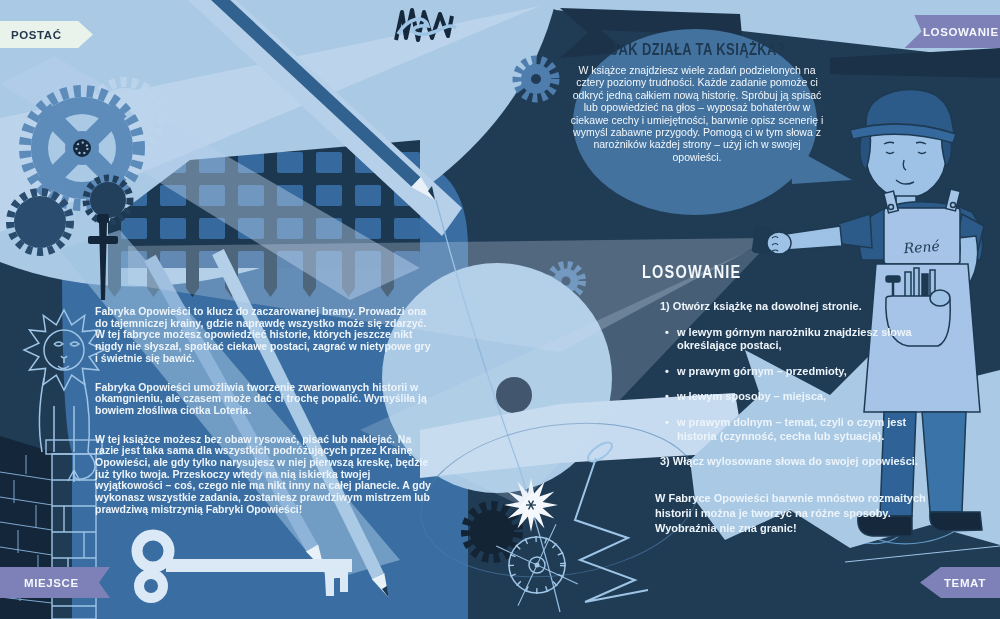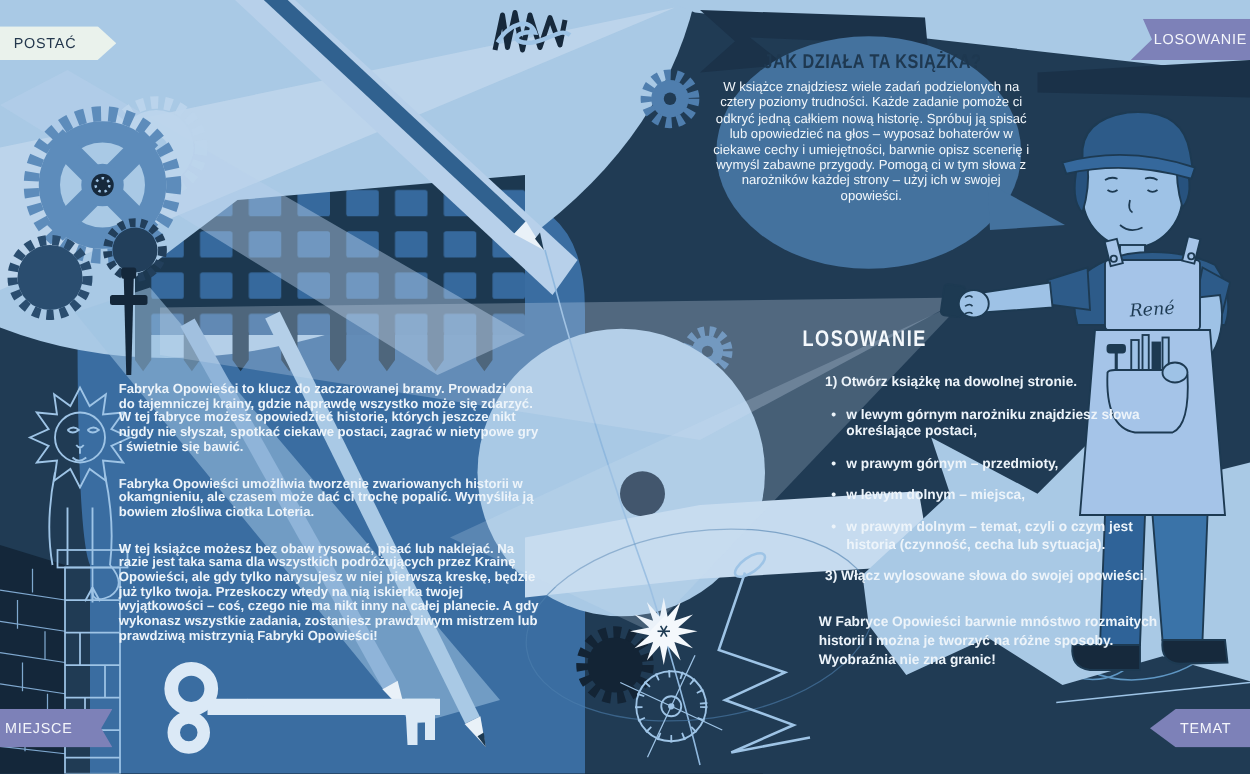--- a/index.html
+++ b/index.html
@@ -1,28 +1,28 @@
 <!DOCTYPE html>
 <html><head>
 <meta charset="utf-8">
 <style>
   html,body{margin:0;padding:0;background:#0e1c2a;}
   .page{position:relative;width:1000px;height:619px;overflow:hidden;
         background:#203b54;font-family:"Liberation Sans",sans-serif;}
   .deco{position:absolute;inset:0;width:1000px;height:619px;}
 
   .ribbon{position:absolute;display:flex;align-items:center;
-          font-weight:normal;font-size:11.5px;letter-spacing:.6px;}
+          font-weight:bold;font-size:11.5px;letter-spacing:.6px;}
   .ribbon.mint{background:#eaf2ec;color:#24384d;}
   .ribbon.purple{background:#7d81b8;color:#f4f6fb;}
   .rb-tl{left:0;top:21px;width:82px;height:27px;padding-left:11px;
          clip-path:polygon(0 0,84% 0,100% 50%,84% 100%,0 100%);}
   .rb-tr{left:901px;top:15px;width:99px;height:33px;padding-left:22px;
          clip-path:polygon(11% 0,100% 0,100% 100%,3% 100%,17% 50%);}
-  .rb-bl{left:0;top:567px;width:86px;height:31px;padding-left:4px;
+  .rb-bl{left:0;top:567px;width:86px;height:31px;padding-left:24px;
          clip-path:polygon(0 0,100% 0,90% 50%,100% 100%,0 100%);}
   .rb-br{left:920px;top:567px;width:80px;height:31px;padding-left:24px;
          clip-path:polygon(0 50%,20% 0,100% 0,100% 100%,20% 100%);}
 
   .bubble-title{position:absolute;left:576px;top:40px;width:244px;text-align:center;
     color:#1e3850;font-size:13px;font-weight:bold;letter-spacing:.4px;
     transform:scaleY(1.22);transform-origin:top;}
   .bubble-body{position:absolute;left:570px;top:64px;width:254px;text-align:center;
     color:#f2f7fb;font-size:10.5px;line-height:12.4px;font-weight:normal;}
 
@@ -302,20 +302,20 @@
     <p>Fabryka Opowieści to klucz do zaczarowanej bramy. Prowadzi ona do tajemniczej krainy, gdzie naprawdę wszystko może się zdarzyć. W tej fabryce możesz opowiedzieć historie, których jeszcze nikt nigdy nie słyszał, spotkać ciekawe postaci, zagrać w nietypowe gry i świetnie się bawić.</p>
     <p>Fabryka Opowieści umożliwia tworzenie zwariowanych historii w okamgnieniu, ale czasem może dać ci trochę popalić. Wymyśliła ją bowiem złośliwa ciotka Loteria.</p>
     <p>W tej książce możesz bez obaw rysować, pisać lub naklejać. Na razie jest taka sama dla wszystkich podróżujących przez Krainę Opowieści, ale gdy tylko narysujesz w niej pierwszą kreskę, będzie już tylko twoja. Przeskoczy wtedy na nią iskierka twojej wyjątkowości – coś, czego nie ma nikt inny na całej planecie. A gdy wykonasz wszystkie zadania, zostaniesz prawdziwym mistrzem lub prawdziwą mistrzynią Fabryki Opowieści!</p>
   </div>
 
   <div class="los-head">LOSOWANIE</div>
   <div class="los-list">
     <div>1) Otwórz książkę na dowolnej stronie.</div>
     <div class="bullet">w lewym górnym narożniku znajdziesz słowa określające postaci,</div>
     <div class="bullet">w prawym górnym – przedmioty,</div>
-    <div class="bullet">w lewym dolnym – miejsca,</div>
+    <div class="bullet">w lewym sposoby – miejsca,</div>
     <div class="bullet">w prawym dolnym – temat, czyli o czym jest historia (czynność, cecha lub sytuacja).</div>
     <div>3) Włącz wylosowane słowa do swojej opowieści.</div>
   </div>
 
   <div class="outro">W Fabryce Opowieści barwnie mnóstwo rozmaitych historii i można je tworzyć na różne sposoby. Wyobraźnia nie zna granic!</div>
 
 </div>
 
 </body></html>

